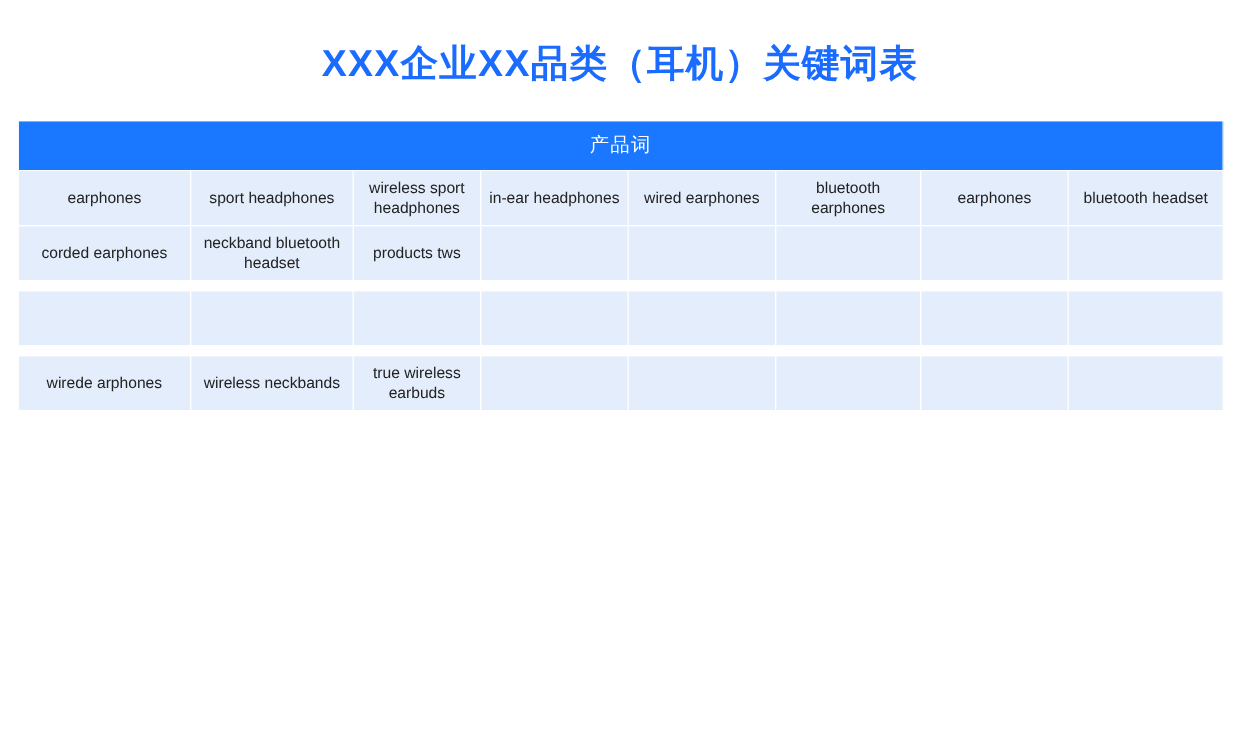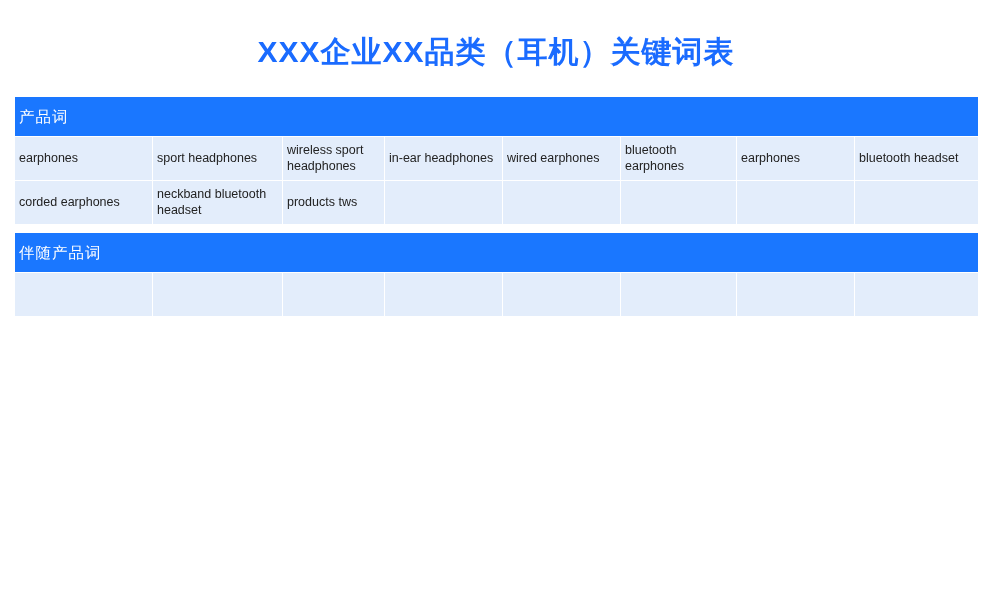--- a/index.html
+++ b/index.html
@@ -38,20 +38,21 @@
     box-sizing: border-box;
   }
   table.kw {
     width: 964px;
     border-collapse: collapse;
     table-layout: fixed;
   }
   table.kw td {
     border: 1px solid #ffffff;
     background: #e3edfb;
+    text-align: center;
     vertical-align: middle;
     font-size: 12.5px;
     color: #222222;
     height: 44px;
     padding: 3px 4px;
     line-height: 1.25;
     box-sizing: border-box;
     word-wrap: break-word;
   }
   table.kw tr.section-row td {
@@ -111,38 +112,45 @@
           <td></td>
           <td></td>
           <td></td>
           <td></td>
         </tr>
 
         <tr class="spacer-row">
             <td colspan="8"></td>
           </tr>
 
-        <tr class="section-row">
-          <td colspan="8">伴随产品词</td>
-        </tr>
         <tr>
           <td></td>
           <td></td>
           <td></td>
           <td></td>
           <td></td>
           <td></td>
           <td></td>
           <td></td>
         </tr>
 
         <tr class="spacer-row">
             <td colspan="8"></td>
           </tr>
 
+        <tr>
+          <td>wirede arphones</td>
+          <td>wireless neckbands</td>
+          <td>true wireless earbuds</td>
+          <td></td>
+          <td></td>
+          <td></td>
+          <td></td>
+          <td></td>
+        </tr>
 
         <tr class="spacer-row">
             <td colspan="8"></td>
           </tr>
 
       </tbody>
     </table>
   </div>
 
 </div>

